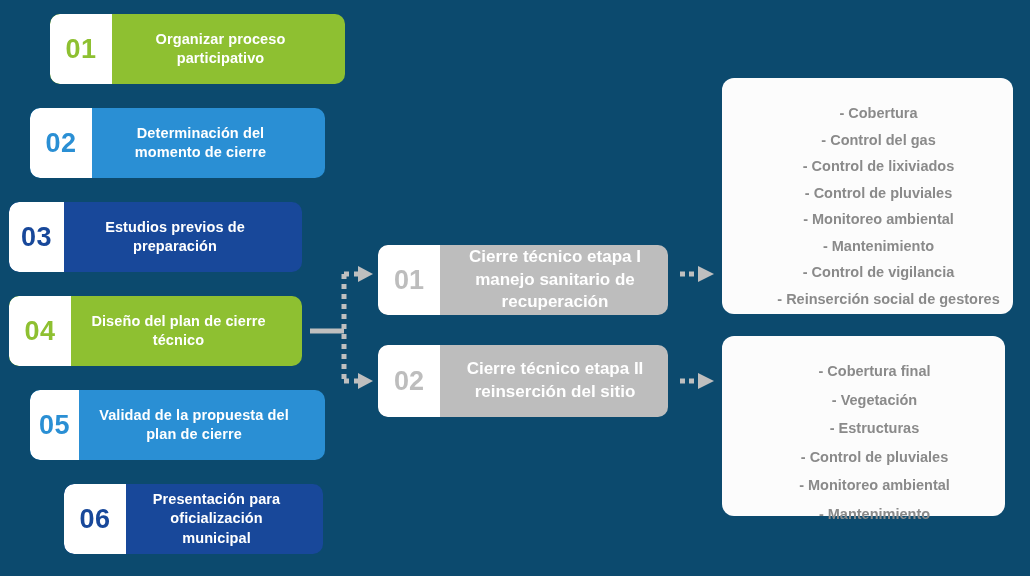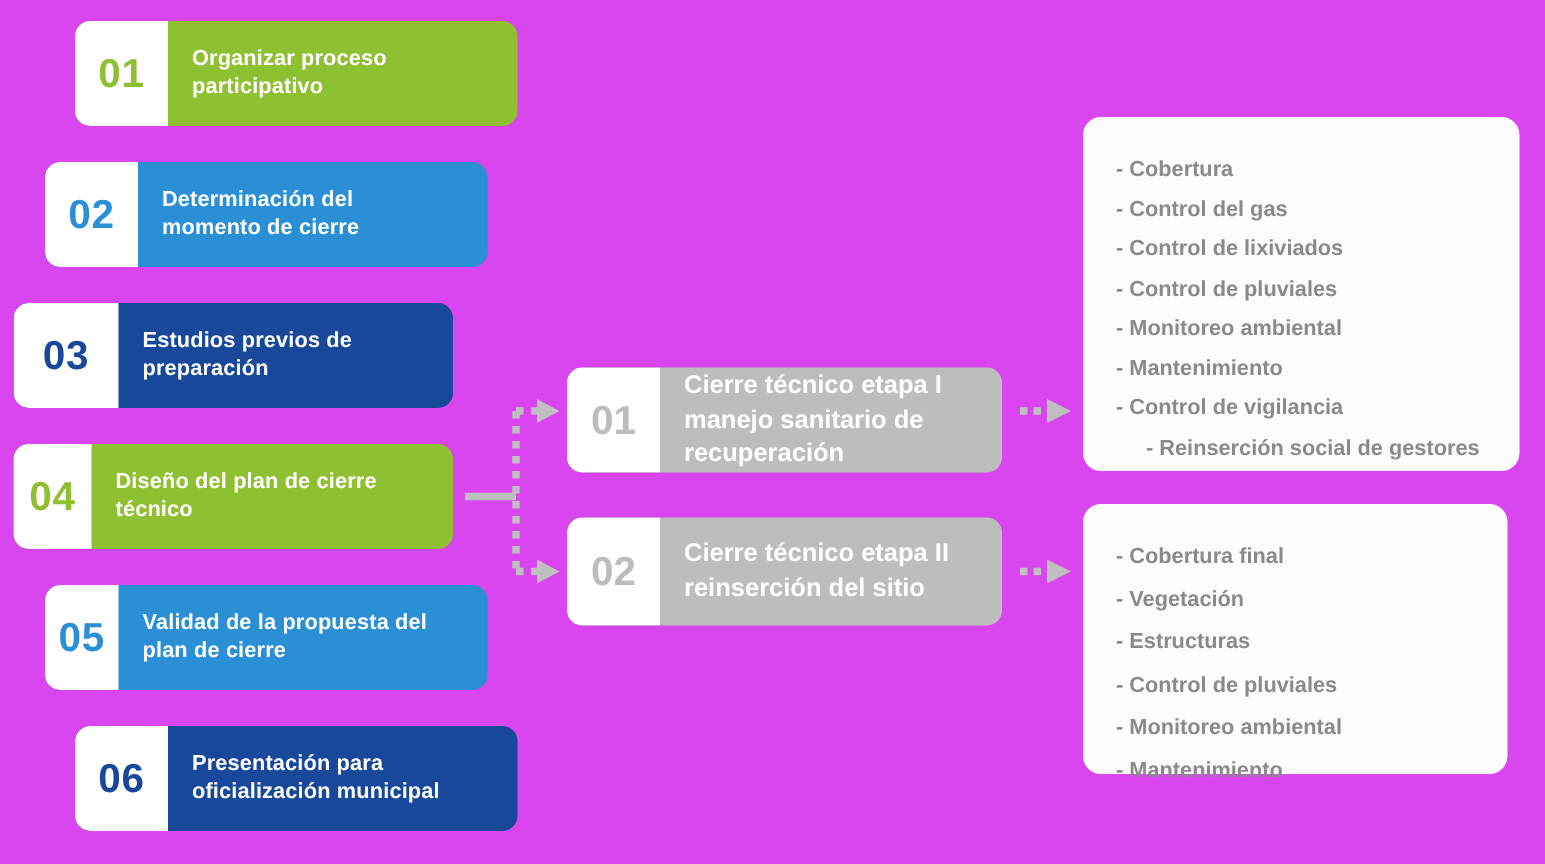--- a/index.html
+++ b/index.html
@@ -8,22 +8,23 @@
     padding: 0;
     background: #000000;
   }
   body {
     font-family: "Liberation Sans", sans-serif;
   }
   #canvas {
     position: relative;
     width: 1030px;
     height: 576px;
-    background: #d946ef;
+    background: #0c4a6e;
     overflow: hidden;
+    text-align: center;
   }
 
   
   .step-card {
     position: absolute;
     display: flex;
     align-items: stretch;
     border-radius: 10px;
     overflow: hidden;
     box-sizing: border-box;
@@ -146,47 +147,47 @@
   <div class="step-card" id="step-card-2" style="left:30px; top:108px; width:295px; height:70px; background:#2a8fd4;">
     <div class="step-num-panel" style="width:62px;">
       <span class="step-num" style="color:#2a8fd4;">02</span>
     </div>
     <div class="step-body">
       <span class="step-text">Determinación del momento de cierre</span>
     </div>
   </div>
 
   <div class="step-card" id="step-card-3" style="left:9px; top:202px; width:293px; height:70px; background:#18489a;">
-    <div class="step-num-panel" style="width:70px;">
+    <div class="step-num-panel" style="width:55px;">
       <span class="step-num" style="color:#18489a;">03</span>
     </div>
     <div class="step-body">
       <span class="step-text">Estudios previos de preparación</span>
     </div>
   </div>
 
   <div class="step-card" id="step-card-4" style="left:9px; top:296px; width:293px; height:70px; background:#8ec031;">
-    <div class="step-num-panel" style="width:52px;">
+    <div class="step-num-panel" style="width:62px;">
       <span class="step-num" style="color:#8ec031;">04</span>
     </div>
     <div class="step-body">
       <span class="step-text">Diseño del plan de cierre técnico</span>
     </div>
   </div>
 
   <div class="step-card" id="step-card-5" style="left:30px; top:390px; width:295px; height:70px; background:#2a8fd4;">
     <div class="step-num-panel" style="width:49px;">
       <span class="step-num" style="color:#2a8fd4;">05</span>
     </div>
     <div class="step-body">
       <span class="step-text">Validad de la propuesta del plan de cierre</span>
     </div>
   </div>
 
-  <div class="step-card" id="step-card-6" style="left:50px; top:484px; width:295px; height:70px; background:#18489a;">
+  <div class="step-card" id="step-card-6" style="left:64px; top:484px; width:259px; height:70px; background:#18489a;">
     <div class="step-num-panel" style="width:62px;">
       <span class="step-num" style="color:#18489a;">06</span>
     </div>
     <div class="step-body">
       <span class="step-text">Presentación para oficialización municipal</span>
     </div>
   </div>
 
   <svg class="conn-svg" viewBox="0 0 1030 576" xmlns="http://www.w3.org/2000/svg">
 

